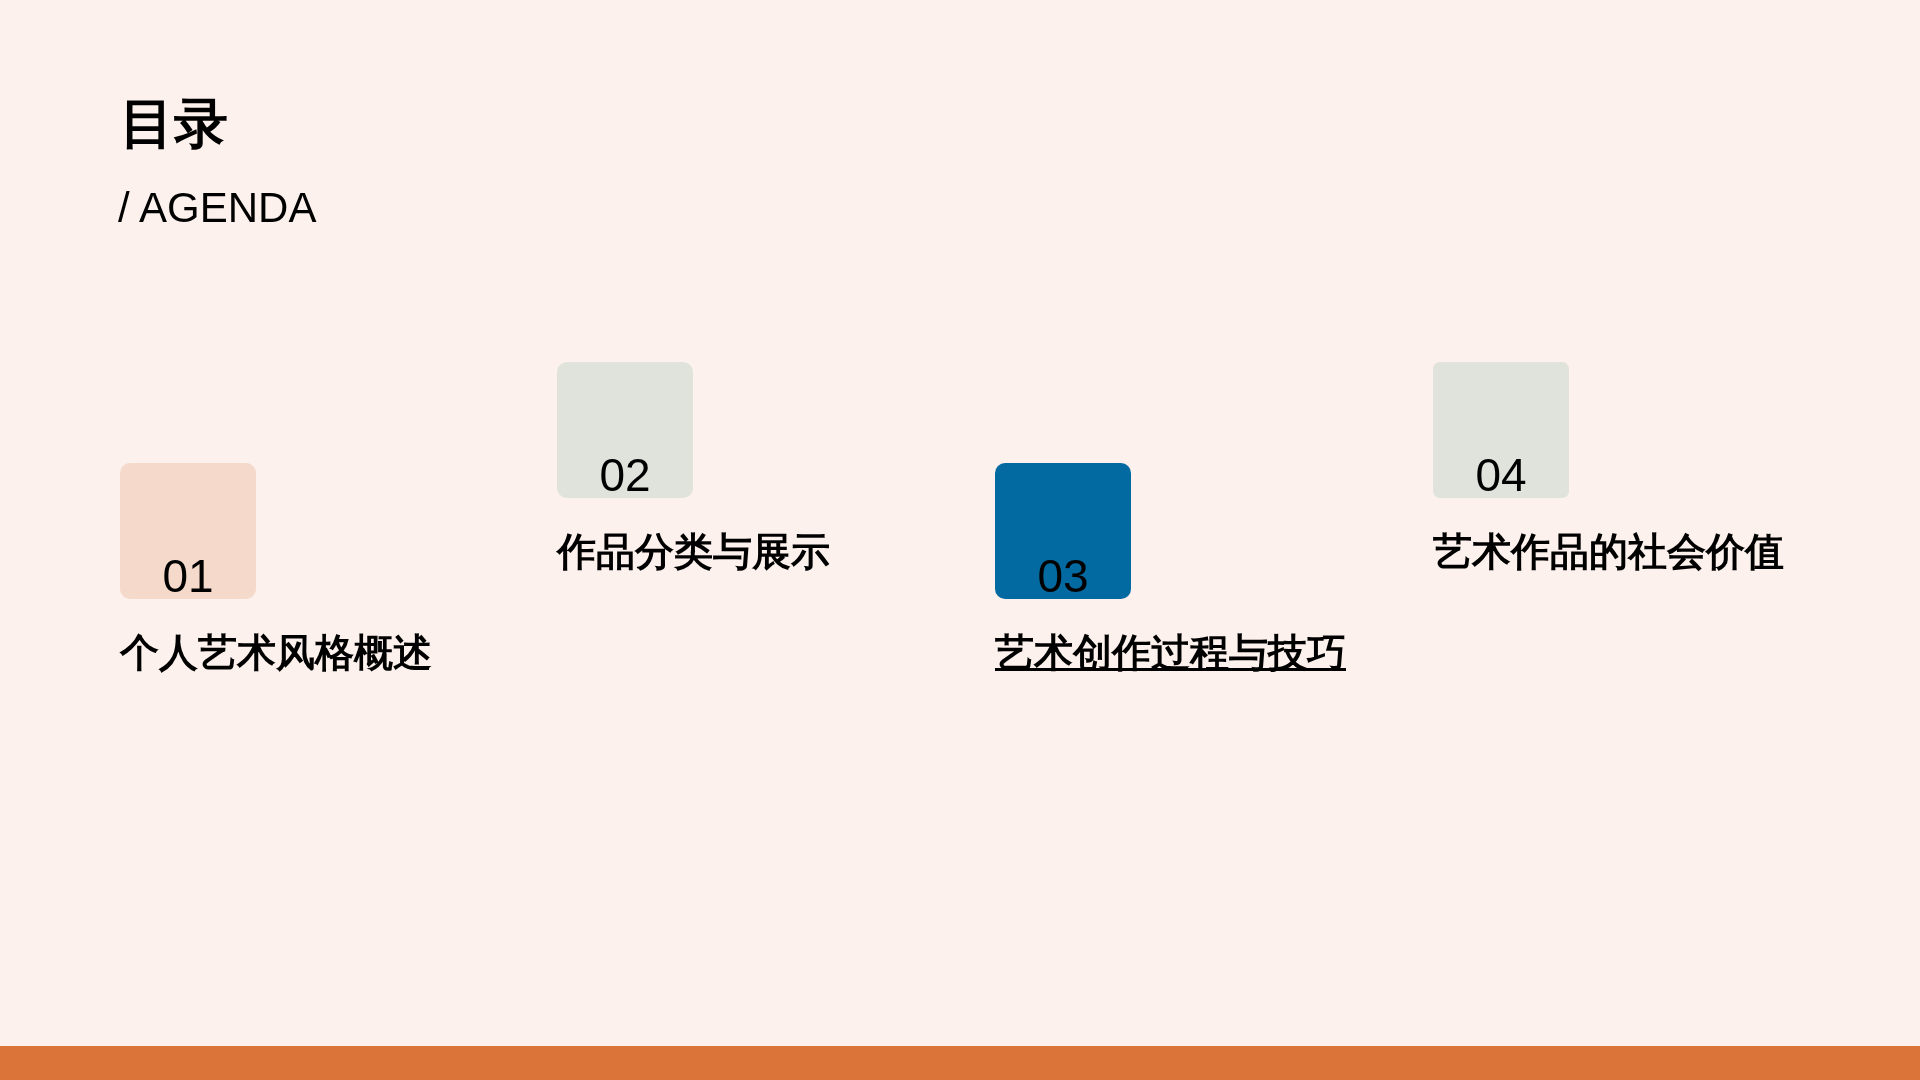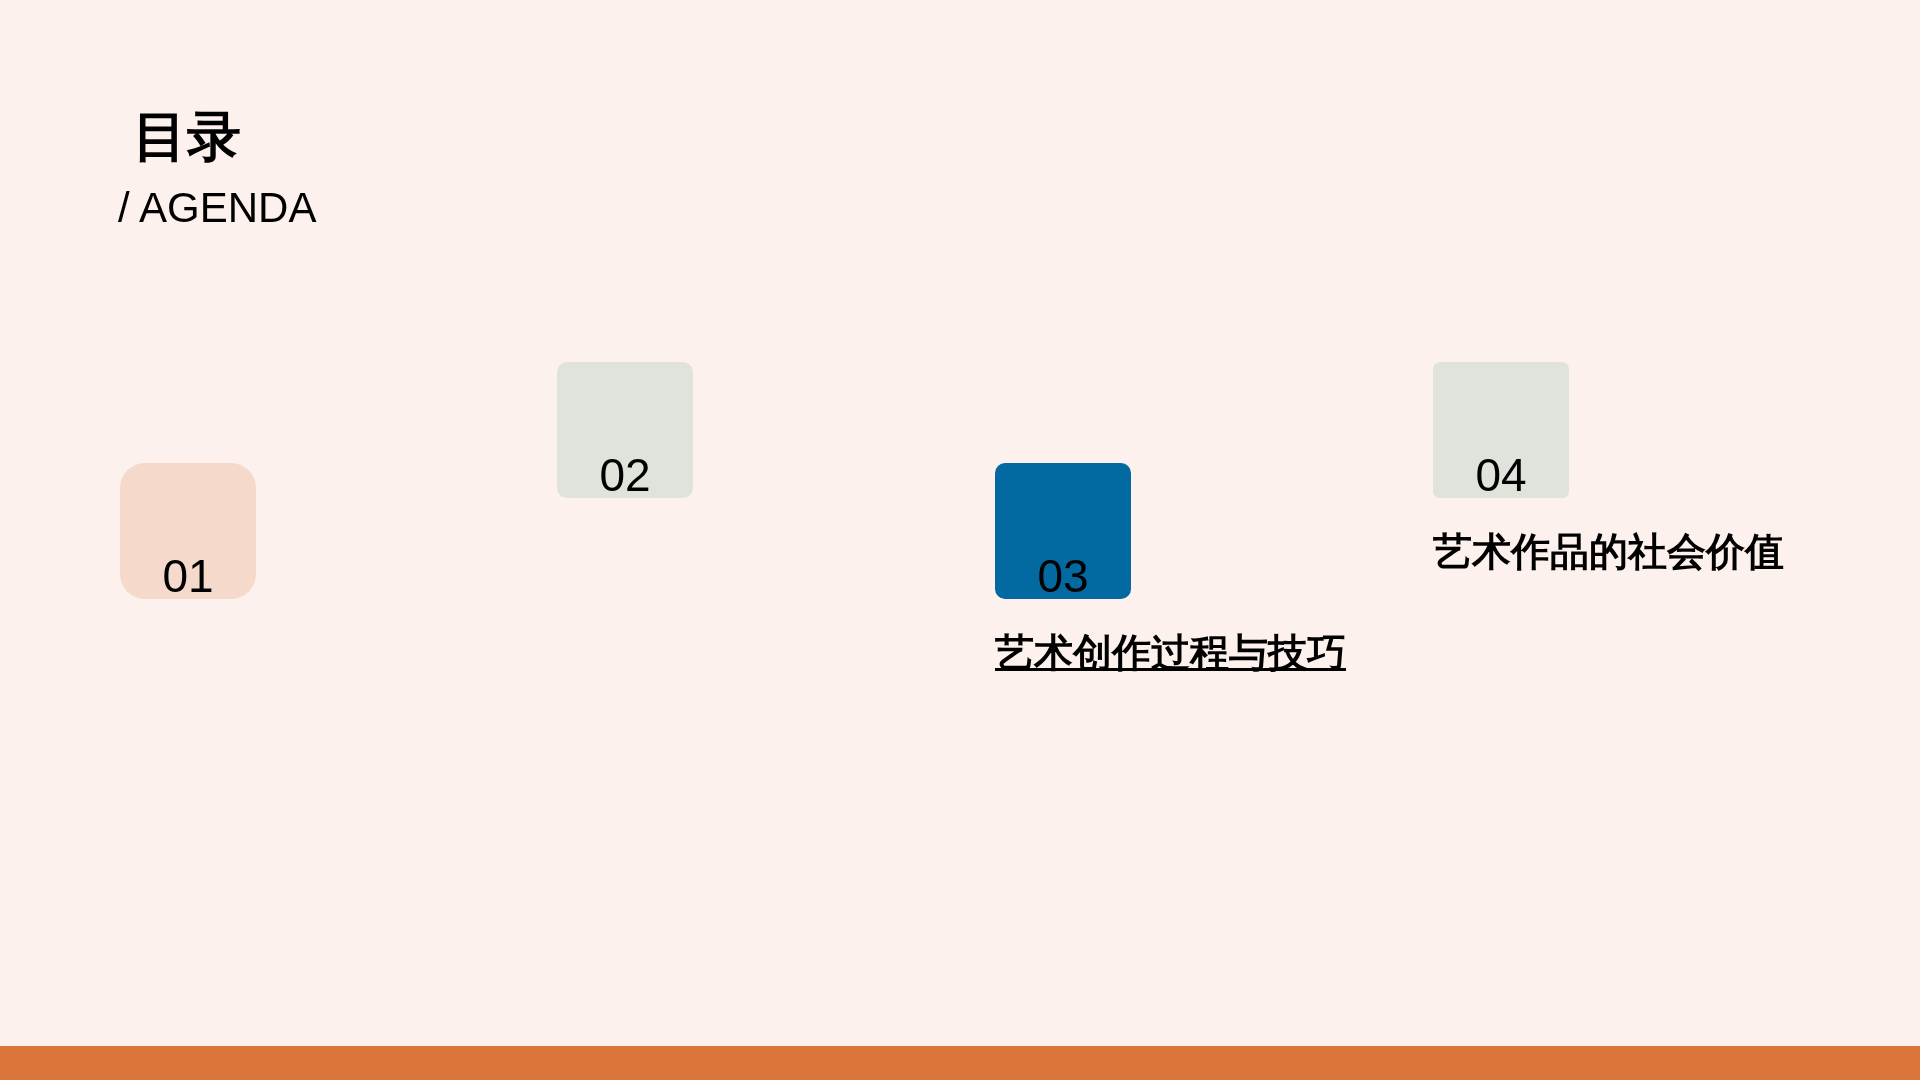--- a/index.html
+++ b/index.html
@@ -4,21 +4,21 @@
 <style>
   html, body { margin:0; padding:0; }
   body {
     width:1920px; height:1080px; position:relative; overflow:hidden;
     background:#FCF1EC;
     font-family:"Liberation Sans","DejaVu Sans",sans-serif;
     color:#000;
   }
   .title {
     position:absolute; left:120px; top:88px;
-    font-size:54px; font-weight:bold; line-height:70px; margin:13px;
+    font-size:54px; font-weight:bold; line-height:70px; margin:0;
   }
   .subtitle {
     position:absolute; left:118px; top:188px;
     font-size:42px; line-height:40px;
   }
   .item { position:absolute; }
   .num-box {
     width:136px; height:136px; border-radius:10px;
     display:flex; align-items:flex-end; justify-content:center;
     font-size:46px; line-height:1;
@@ -31,29 +31,31 @@
     position:absolute; left:0; top:1046px; width:1920px; height:34px;
   }
 </style>
 </head>
 <body>
 
 <h1 class="title">目录</h1>
 <div class="subtitle">/ AGENDA</div>
 
 <div class="item" style="left:120px; top:463px;">
-  <div class="num-box" style="background:#F5D9CA;border-radius:25px;">
+  <div class="num-box" style="background:#F5D9CA;">
     <span>01</span>
   </div>
+  <div class="label" style="top:166px;">个人艺术风格概述</div>
 </div>
 
 <div class="item" style="left:557px; top:362px;">
   <div class="num-box" style="background:#DFE3DB;">
     <span>02</span>
   </div>
+  <div class="label" style="top:166px;">作品分类与展示</div>
 </div>
 
 <div class="item" style="left:995px; top:463px;">
   <div class="num-box" style="background:#0369a1;">
     <span>03</span>
   </div>
   <div class="label" style="top:166px;text-decoration:underline;">艺术创作过程与技巧</div>
 </div>
 
 <div class="item" style="left:1433px; top:362px;">

